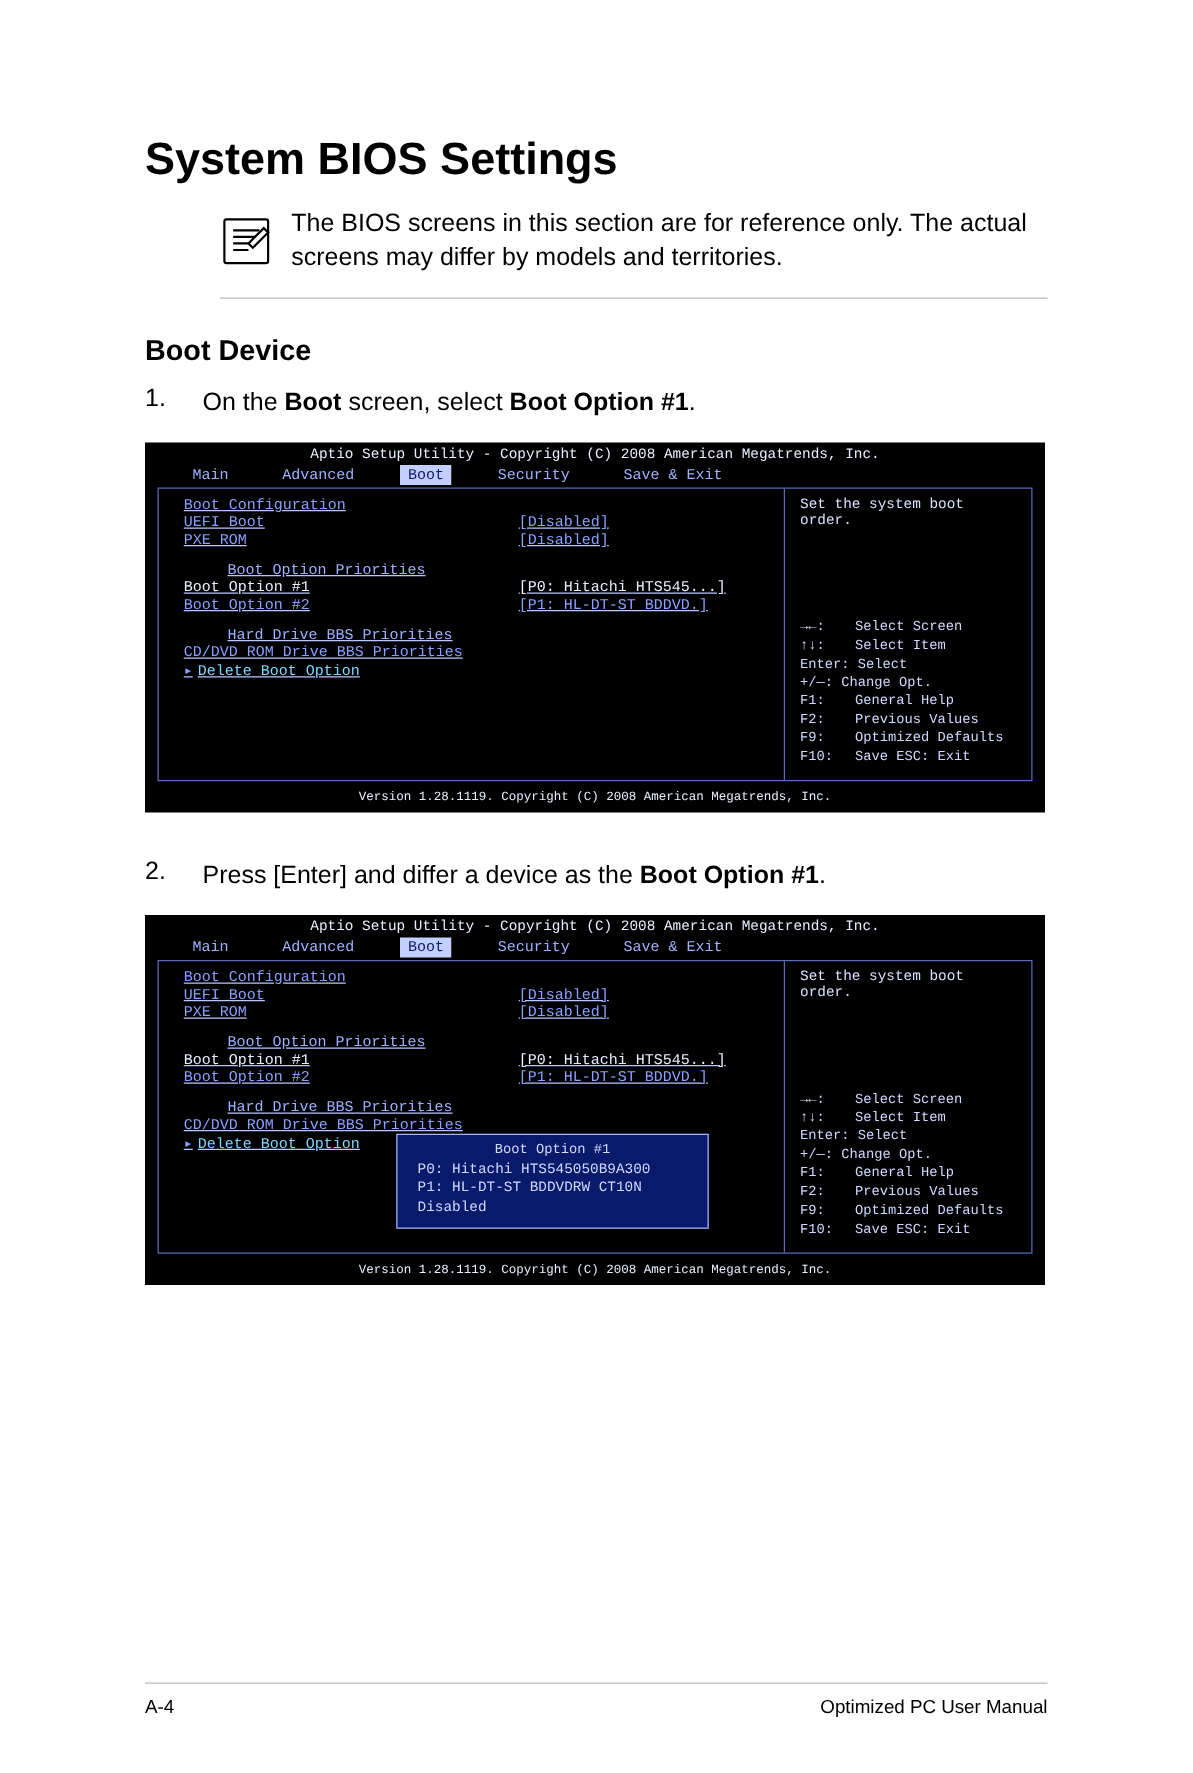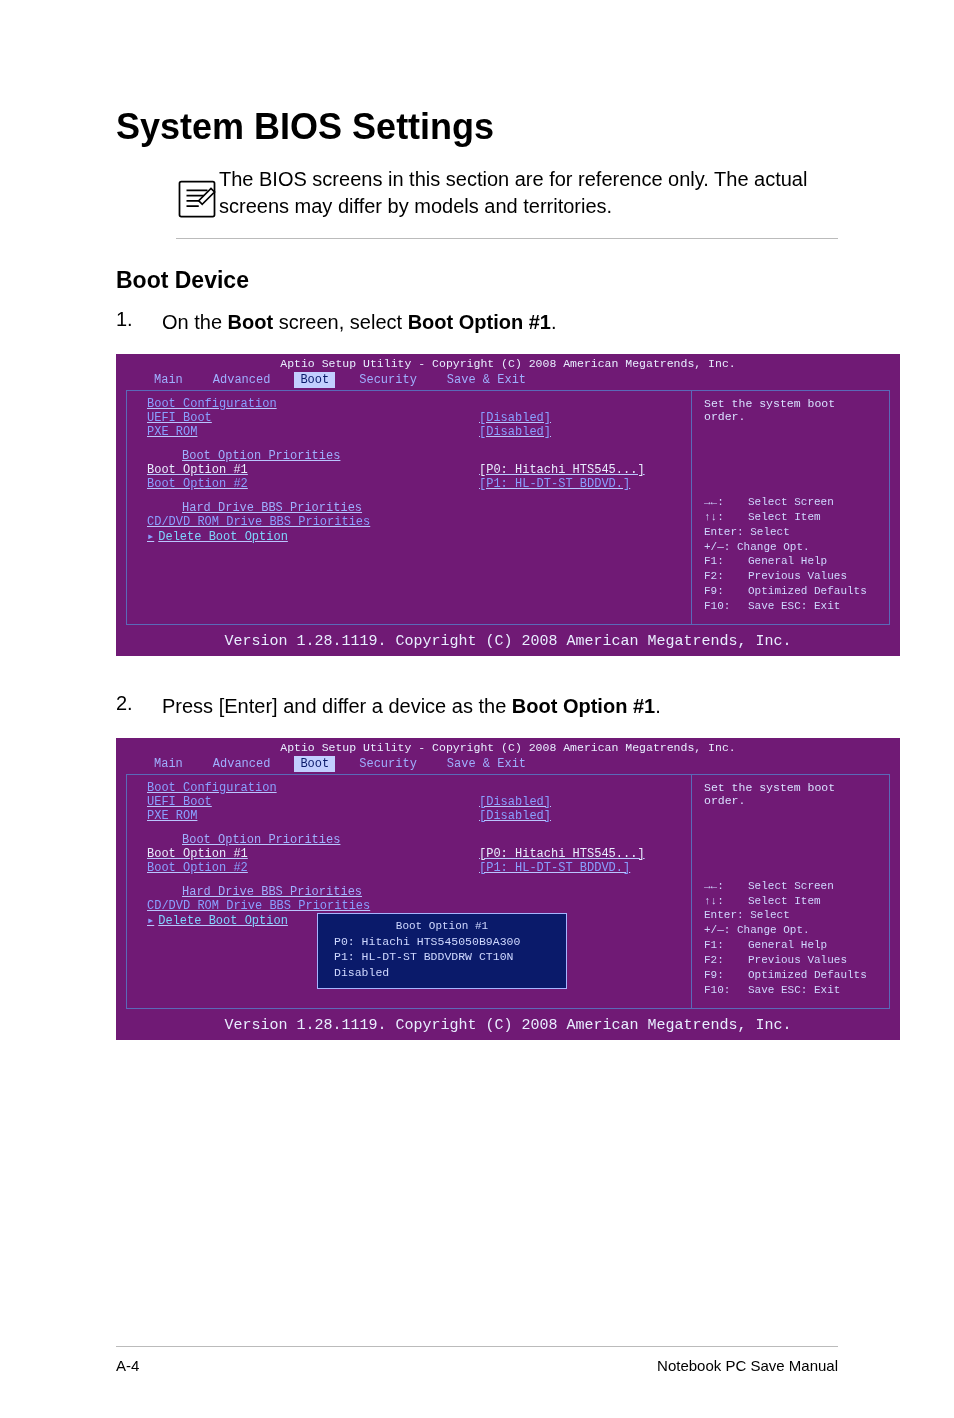--- a/index.html
+++ b/index.html
@@ -5,54 +5,54 @@
   * { box-sizing: border-box; margin: 0; padding: 0; }
   body {
     width: 954px;
     height: 1418px;
     background: #fff;
     font-family: "Segoe UI", Arial, sans-serif;
     padding: 90px 116px 50px 116px;
     position: relative;
   }
   h1 { font-size: 36px; font-weight: 700; color: #000; margin-bottom: 18px; margin-top: 16px; }
-  .note-row { display: flex; align-items: flex-end; gap: 1px; border-bottom: 1px solid #bbb; padding-bottom: 18px; margin-bottom: 28px; margin-left: 60px; }
+  .note-row { display: flex; align-items: center; gap: 15px; border-bottom: 1px solid #bbb; padding-bottom: 18px; margin-bottom: 28px; margin-left: 60px; }
   .note-icon { width: 42px; height: 42px; flex: 0 0 42px; }
   .note-text { font-size: 20px; line-height: 1.35; color: #000; flex: 1; }
   h2 { font-size: 23px; font-weight: 700; color: #000; margin-bottom: 14px; }
   .step { display: flex; gap: 28px; font-size: 20px; color: #000; margin-bottom: 18px; }
   .step .num { width: 18px; }
   .step .body { flex: 1; line-height: 1.4; }
   .bios {
-    background: #701a75;
+    background: #000000;
     color: #b9c6ff;
     font-family: "Consolas", "Courier New", monospace;
     font-size: 12px;
     padding: 0 0 6px 0;
     margin: 6px 0 36px 0;
-    width: 784px;
+    width: 720px;
   }
   .bios-title { color: #e8eeff; text-align: center; padding: 3px 0 2px; font-size: 11.5px; }
-  .bios-tabs { display: flex; gap: 18px; padding: 0 14px 0 32px; color: #9fb0ff; }
+  .bios-tabs { display: flex; gap: 31px; padding: 0 14px 0 32px; color: #9fb0ff; }
   .bios-tabs span { padding: 1px 6px; }
   .bios-tabs .active { background: #c2cfff; color: #0a1a6a; }
   .bios-body { display: flex; border: 1px solid #5a6ab8; margin: 2px 10px 6px 10px; }
   .bios-left { flex: 1; padding: 6px 12px 20px 20px; position: relative; }
   .bios-right { width: 198px; border-left: 1px solid #5a6ab8; padding: 6px 8px 10px 12px; color: #d8e0ff; font-size: 11.5px; }
   .bios-line { display: flex; text-decoration: underline; }
   .bios-line .lab { flex: 1; color: #8aa0ff; }
   .bios-line .val { flex: 0 0 200px; color: #8aa0ff; }
   .bios-line.white .lab, .bios-line.white .val { color: #e8eeff; }
   .bios-line .lab.cyan { color: #7fd6ff; }
   .bios-line.group { margin-top: 10px; margin-left: 35px; }
   .bios-line.group .lab { color: #9fb0ff; }
   .bios-help { margin-top: 72px; font-size: 11px; color: #cfd8ff; line-height: 1.35; }
   .bios-help .row { display: flex; gap: 4px; }
   .bios-help .k { width: 40px; color: #cfd8ff; }
-  .bios-foot { text-align: center; color: #e8eeff; font-size: 15px; padding-top: 2px; }
+  .bios-foot { text-align: center; color: #e8eeff; font-size: 10px; padding-top: 2px; }
   .tri { color: #8aa0ff; margin-right: 4px; }
   .bios-popup {
     position: absolute;
     top: 138px; left: 190px;
     border: 1px solid #a7b5ff;
     background: #0a1a6a;
     padding: 6px 16px 8px 16px;
     width: 250px;
   }
   .bios-popup .pt { text-align: center; color: #cfd8ff; margin-bottom: 2px; font-size: 11px; }
@@ -256,14 +256,14 @@
             <span>Save    ESC: Exit</span>
           </div>
       </div>
     </div>
   </div>
   <div class="bios-foot">Version 1.28.1119. Copyright (C) 2008 American Megatrends, Inc.</div>
 </div>
 
 <div class="footer">
   <span>A-4</span>
-  <span>Notebook PC Save Manual</span>
+  <span>Optimized PC User Manual</span>
 </div>
 
 </body></html>

